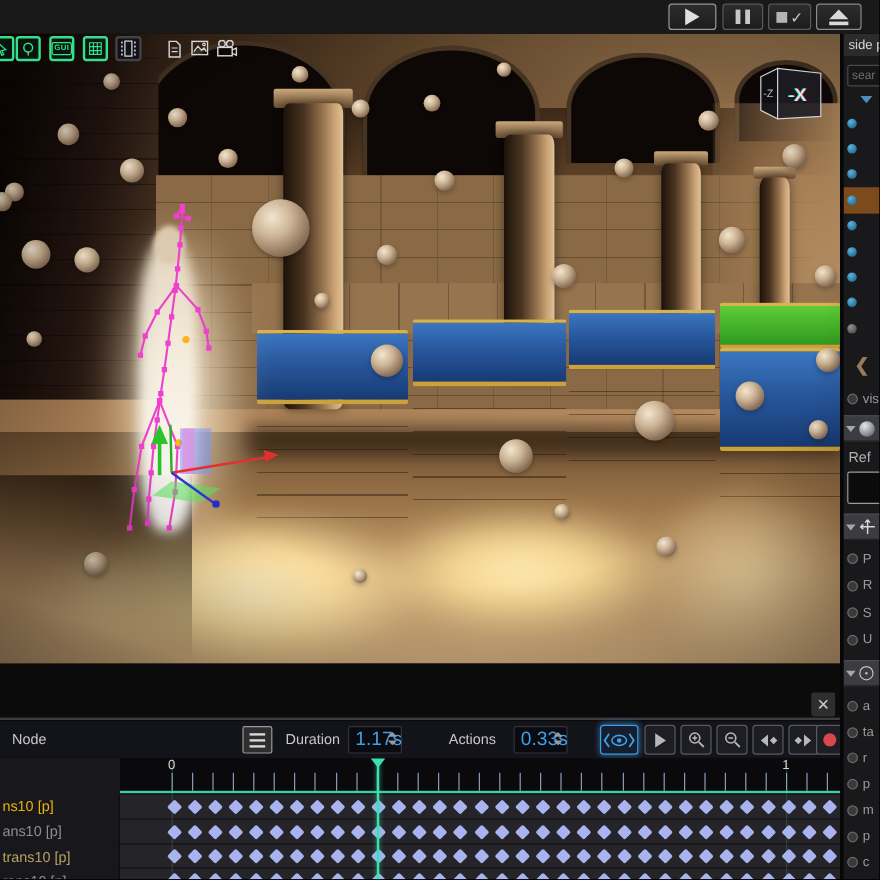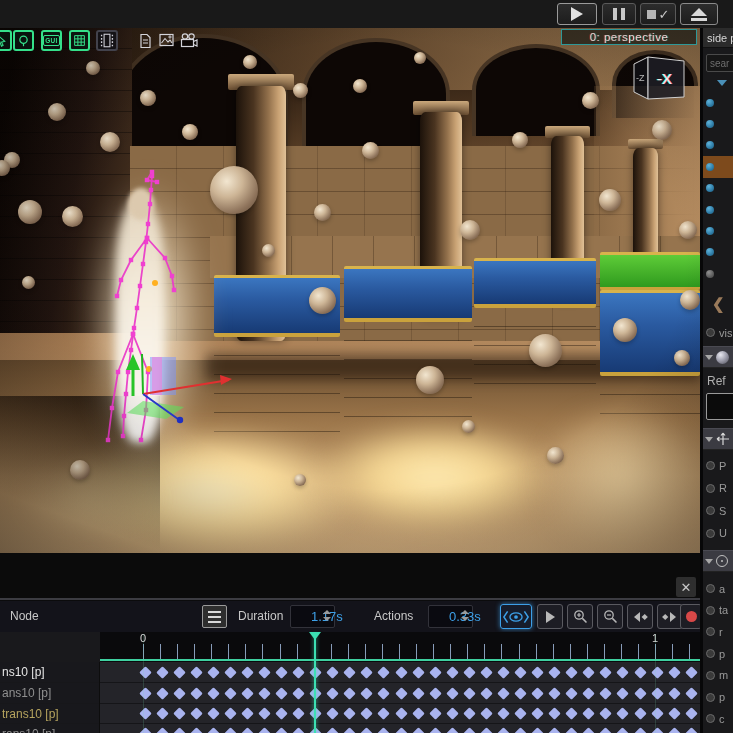--- a/index.html
+++ b/index.html
@@ -103,21 +103,21 @@
 #timeline{position:absolute;left:0;top:553px;width:700px;height:180px;background:#0b0b0c;overflow:hidden;z-index:20;}
 .tl-header{position:absolute;left:0;top:0;width:700px;height:45px;background:#0b0b0b;}
 #tl-close{position:absolute;left:676px;top:24px;width:20px;height:20px;background:#2e2e2e;border-radius:2px;color:#c8c8c8;font-size:13px;display:flex;align-items:center;justify-content:center;}
 .tl-divider{position:absolute;left:0;top:45px;width:700px;height:2px;background:#3c3c42;}
 .take-row{position:absolute;left:0;top:48px;width:700px;height:31px;background:#13131a;}
 .tr-label{position:absolute;top:8px;color:#c8c8c8;font-size:12px;}
 #take-select{position:absolute;left:54px;top:4px;width:140px;height:23px;background:#0e141d;border:1px solid #2a2a32;border-bottom:1px solid #788;border-radius:2px;display:flex;align-items:center;justify-content:center;color:var(--accent);font-size:12px;}
 #take-select .dd-caret{position:absolute;right:10px;top:9px;width:0;height:0;border-left:5px solid transparent;border-right:5px solid transparent;border-top:6px solid var(--accent);}
 #take-menu{position:absolute;left:202px;top:4px;width:25px;height:23px;background:#2e2e2e;border:1px solid #9a9a9a;border-radius:2px;display:flex;flex-direction:column;align-items:center;justify-content:center;gap:3px;}
 #take-menu i{display:block;width:13px;height:2px;background:#d8d8d8;}
-.spin{position:absolute;top:4px;width:45px;height:23px;background:#0a0a10;border:1px solid #32323a;border-radius:2px;color:var(--accent);font-size:13px;display:flex;align-items:center;padding-left:20px;}
+.spin{position:absolute;top:4px;width:45px;height:23px;background:#0a0a10;border:1px solid #32323a;border-radius:2px;color:var(--accent);font-size:16px;display:flex;align-items:center;padding-left:5px;}
 .spin .arrows{position:absolute;right:3px;top:4px;display:flex;flex-direction:column;gap:3px;}
 .spin .up{width:0;height:0;border-left:4px solid transparent;border-right:4px solid transparent;border-bottom:4px solid #9a9a9a;}
 .spin .dn{width:0;height:0;border-left:4px solid transparent;border-right:4px solid transparent;border-top:4px solid #9a9a9a;}
 .tbtn{position:absolute;top:3px;width:26px;height:25px;background:#1d1d24;border:1px solid #5a5a60;border-radius:3px;display:flex;align-items:center;justify-content:center;}
 .tbtn svg{stroke:#b8b8b8;fill:none;}
 .tbtn.active{border-color:var(--accent);box-shadow:0 0 5px rgba(61,160,232,.7);background:rgba(40,90,150,.15);}
 .tbtn.active svg{stroke:var(--accent);}
 .tbtn .fillgray{fill:#b8b8b8;stroke:none;}
 .rec-dot{width:11px;height:11px;border-radius:50%;background:#d84848;}
 .ruler{position:absolute;left:0;top:79px;width:700px;height:30px;background:#0a0a0c;}
@@ -338,23 +338,20 @@
       <div class="tool-glyph" style="left:179px;">
           <svg width="19" height="15" viewBox="0 0 19 15">
             <circle cx="6" cy="3.5" r="2.7" stroke-width="1.2"></circle>
             <circle cx="12.5" cy="3.5" r="2.7" stroke-width="1.2"></circle>
             <rect x="2.5" y="6.5" width="12" height="7" stroke-width="1.2"></rect>
             <path d="M14.5 8.5 L18 7 V13 L14.5 11.5" stroke-width="1.2"></path>
           </svg>
         </div>
     </div>
 
-    <div class="camera-label">
-        <span>0: perspective</span>
-      </div>
 
     <svg class="nav-cube" width="62" height="52" viewBox="0 0 62 52">
       <polygon points="6,12 20,5 20,47 6,40" fill="rgba(16,16,20,0.88)" stroke="#d0d0d0" stroke-width="1"></polygon>
       <polygon points="20,5 56,9 56,45 20,47" fill="rgba(30,30,36,0.88)" stroke="#d0d0d0" stroke-width="1"></polygon>
       <text x="8" y="29" font-size="9" fill="#b8b8b8">-Z</text>
       <text class="cube-x" x="29" y="32" font-size="15" fill="#ececec">-X</text>
     </svg>
   </div>
 
   <div id="sidebar">
@@ -541,21 +538,21 @@
         <span class="ruler-num" style="left:36px;">0</span>
         <span class="ruler-num" style="left:548px;">1</span>
         <span id="ruler-ticks"><div class="tick" style="left: 43px;"></div><div class="tick" style="left: 60.07px;"></div><div class="tick" style="left: 77.14px;"></div><div class="tick" style="left: 94.21px;"></div><div class="tick" style="left: 111.28px;"></div><div class="tick" style="left: 128.35px;"></div><div class="tick" style="left: 145.42px;"></div><div class="tick" style="left: 162.49px;"></div><div class="tick" style="left: 179.56px;"></div><div class="tick" style="left: 196.63px;"></div><div class="tick" style="left: 213.7px;"></div><div class="tick" style="left: 230.77px;"></div><div class="tick" style="left: 247.84px;"></div><div class="tick" style="left: 264.91px;"></div><div class="tick" style="left: 281.98px;"></div><div class="tick" style="left: 299.05px;"></div><div class="tick" style="left: 316.12px;"></div><div class="tick" style="left: 333.19px;"></div><div class="tick" style="left: 350.26px;"></div><div class="tick" style="left: 367.33px;"></div><div class="tick" style="left: 384.4px;"></div><div class="tick" style="left: 401.47px;"></div><div class="tick" style="left: 418.54px;"></div><div class="tick" style="left: 435.61px;"></div><div class="tick" style="left: 452.68px;"></div><div class="tick" style="left: 469.75px;"></div><div class="tick" style="left: 486.82px;"></div><div class="tick" style="left: 503.89px;"></div><div class="tick" style="left: 520.96px;"></div><div class="tick" style="left: 538.03px;"></div><div class="tick" style="left: 555.1px;"></div><div class="tick" style="left: 572.17px;"></div><div class="tick" style="left: 589.24px;"></div></span>
       </div>
     </div>
     <div class="ruler-base"></div>
 
     <div id="tracks">
       <div id="track-rows">
           <div class="track-row">
-            <span class="track-label" style="color: #e5e5e5;">ns10 [p]</span>
+            <span class="track-label" style="color: #eab308;">ns10 [p]</span>
             <span class="key" style="left: 140.5px; background: rgb(169, 179, 239);"></span>
             <span class="key" style="left: 157.57px; background: rgb(169, 179, 239);"></span>
             <span class="key" style="left: 174.64px; background: rgb(169, 179, 239);"></span>
             <span class="key" style="left: 191.71px; background: rgb(169, 179, 239);"></span>
             <span class="key" style="left: 208.78px; background: rgb(169, 179, 239);"></span>
             <span class="key" style="left: 225.85px; background: rgb(169, 179, 239);"></span>
             <span class="key" style="left: 242.92px; background: rgb(169, 179, 239);"></span>
             <span class="key" style="left: 259.99px; background: rgb(169, 179, 239);"></span>
             <span class="key" style="left: 277.06px; background: rgb(169, 179, 239);"></span>
             <span class="key" style="left: 294.13px; background: rgb(169, 179, 239);"></span>

